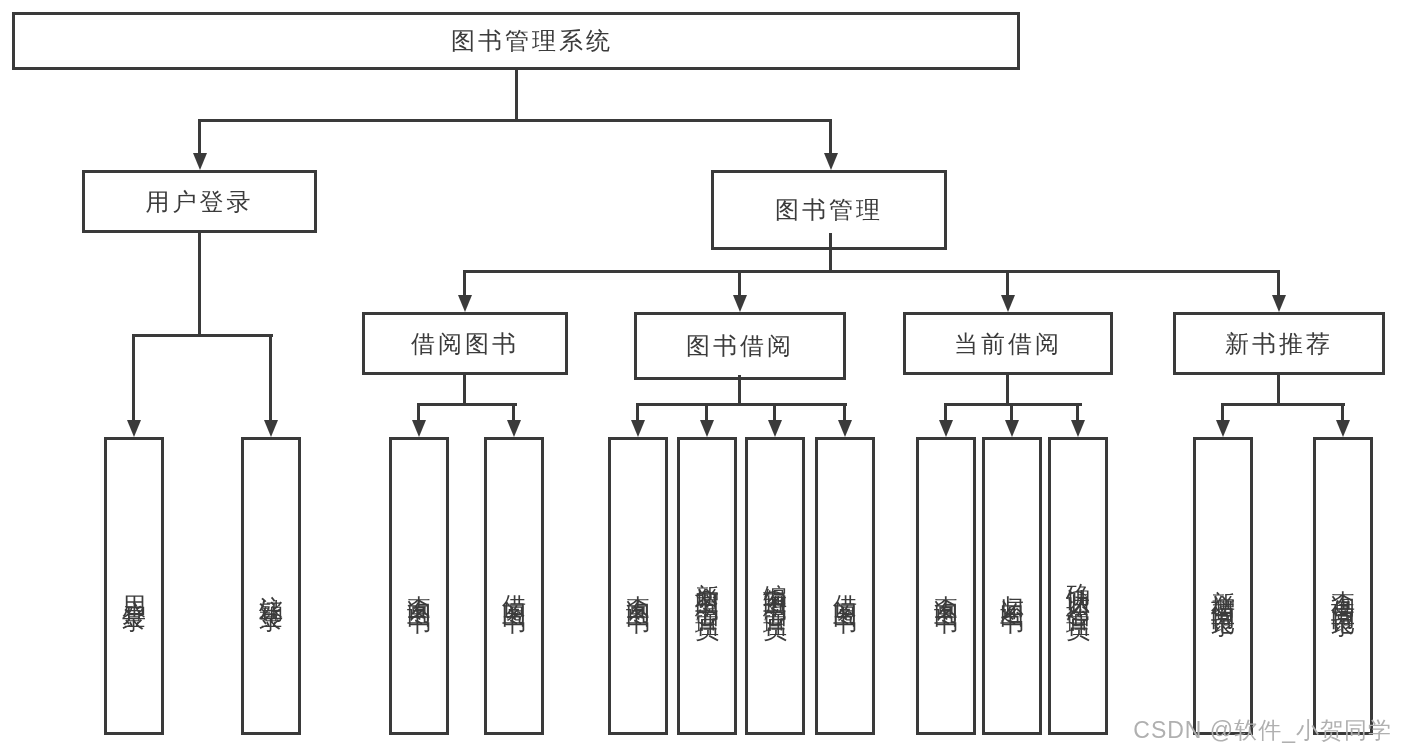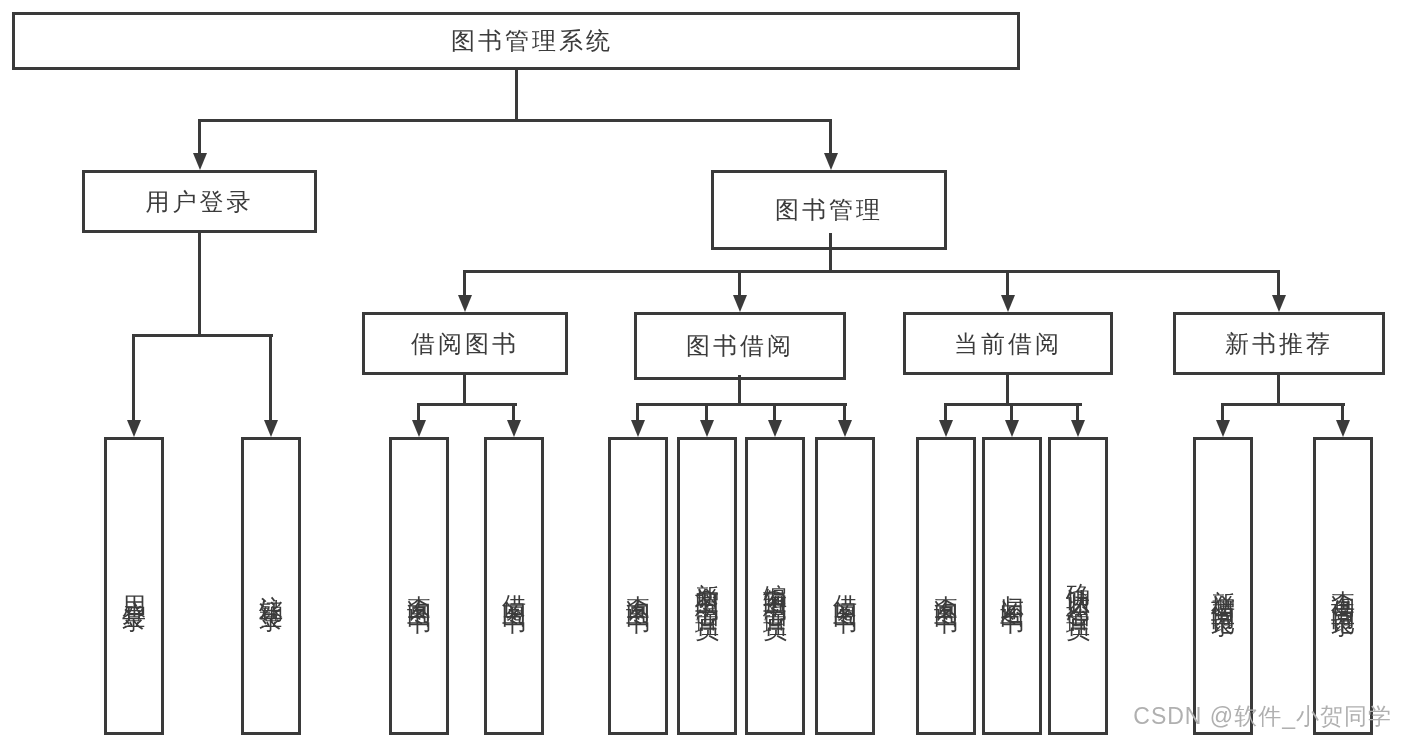--- a/index.html
+++ b/index.html
@@ -43,21 +43,21 @@
   .arrow{
     position:absolute;
     width:0;height:0;
     border-left:7px solid transparent;
     border-right:7px solid transparent;
     border-top:17px solid #3a3a3a;
   }
   .watermark{
     position:absolute;
     right:13px;
-    bottom:15px;
+    bottom:1px;
     font-size:23px;
     letter-spacing:1px;
     color:#b0b0b0;
     z-index:10;
     white-space:nowrap;
     margin-top:44px;
   }
 </style>
 </head>
 <body>

